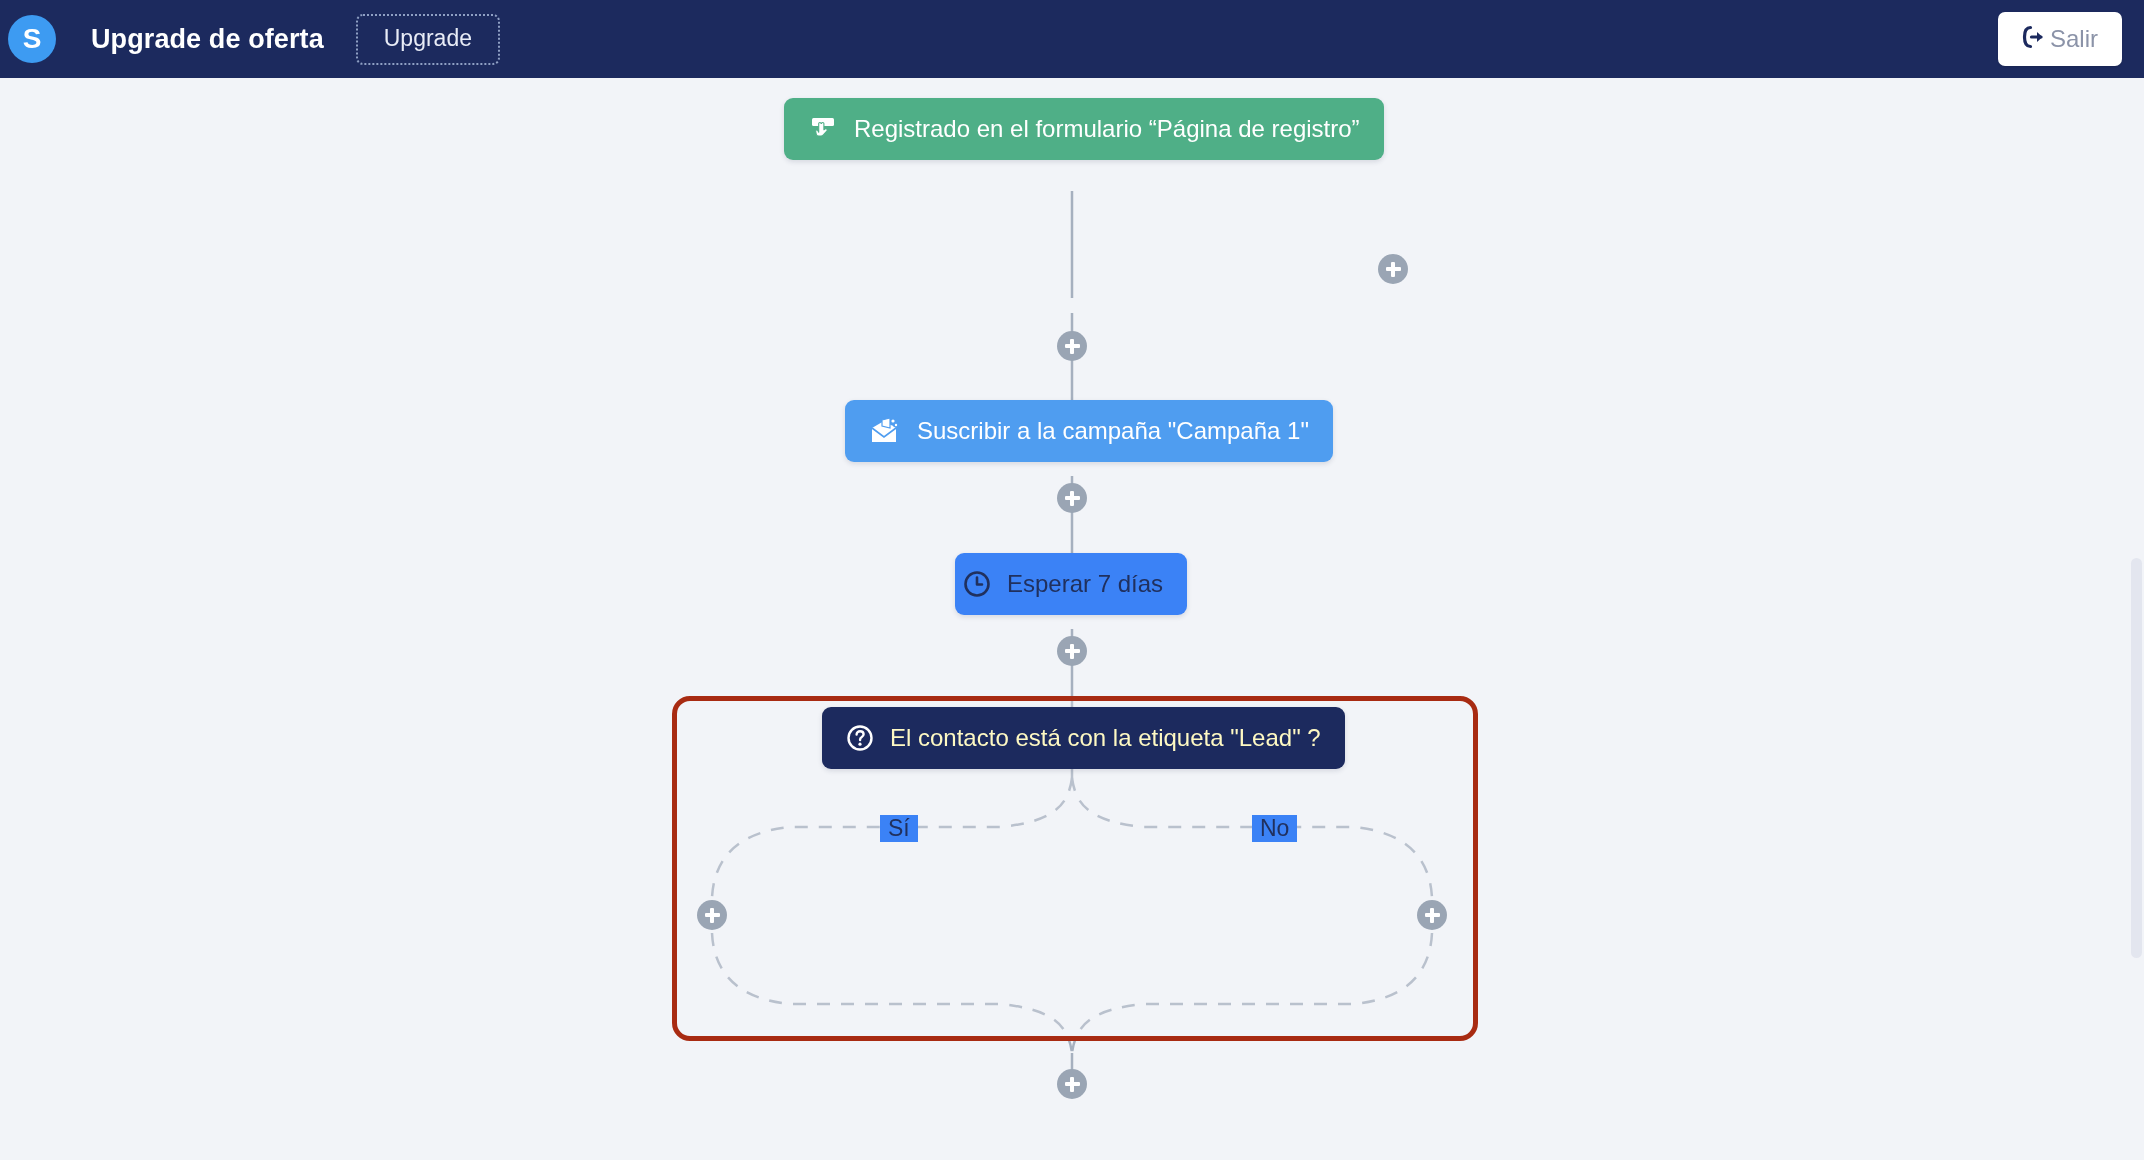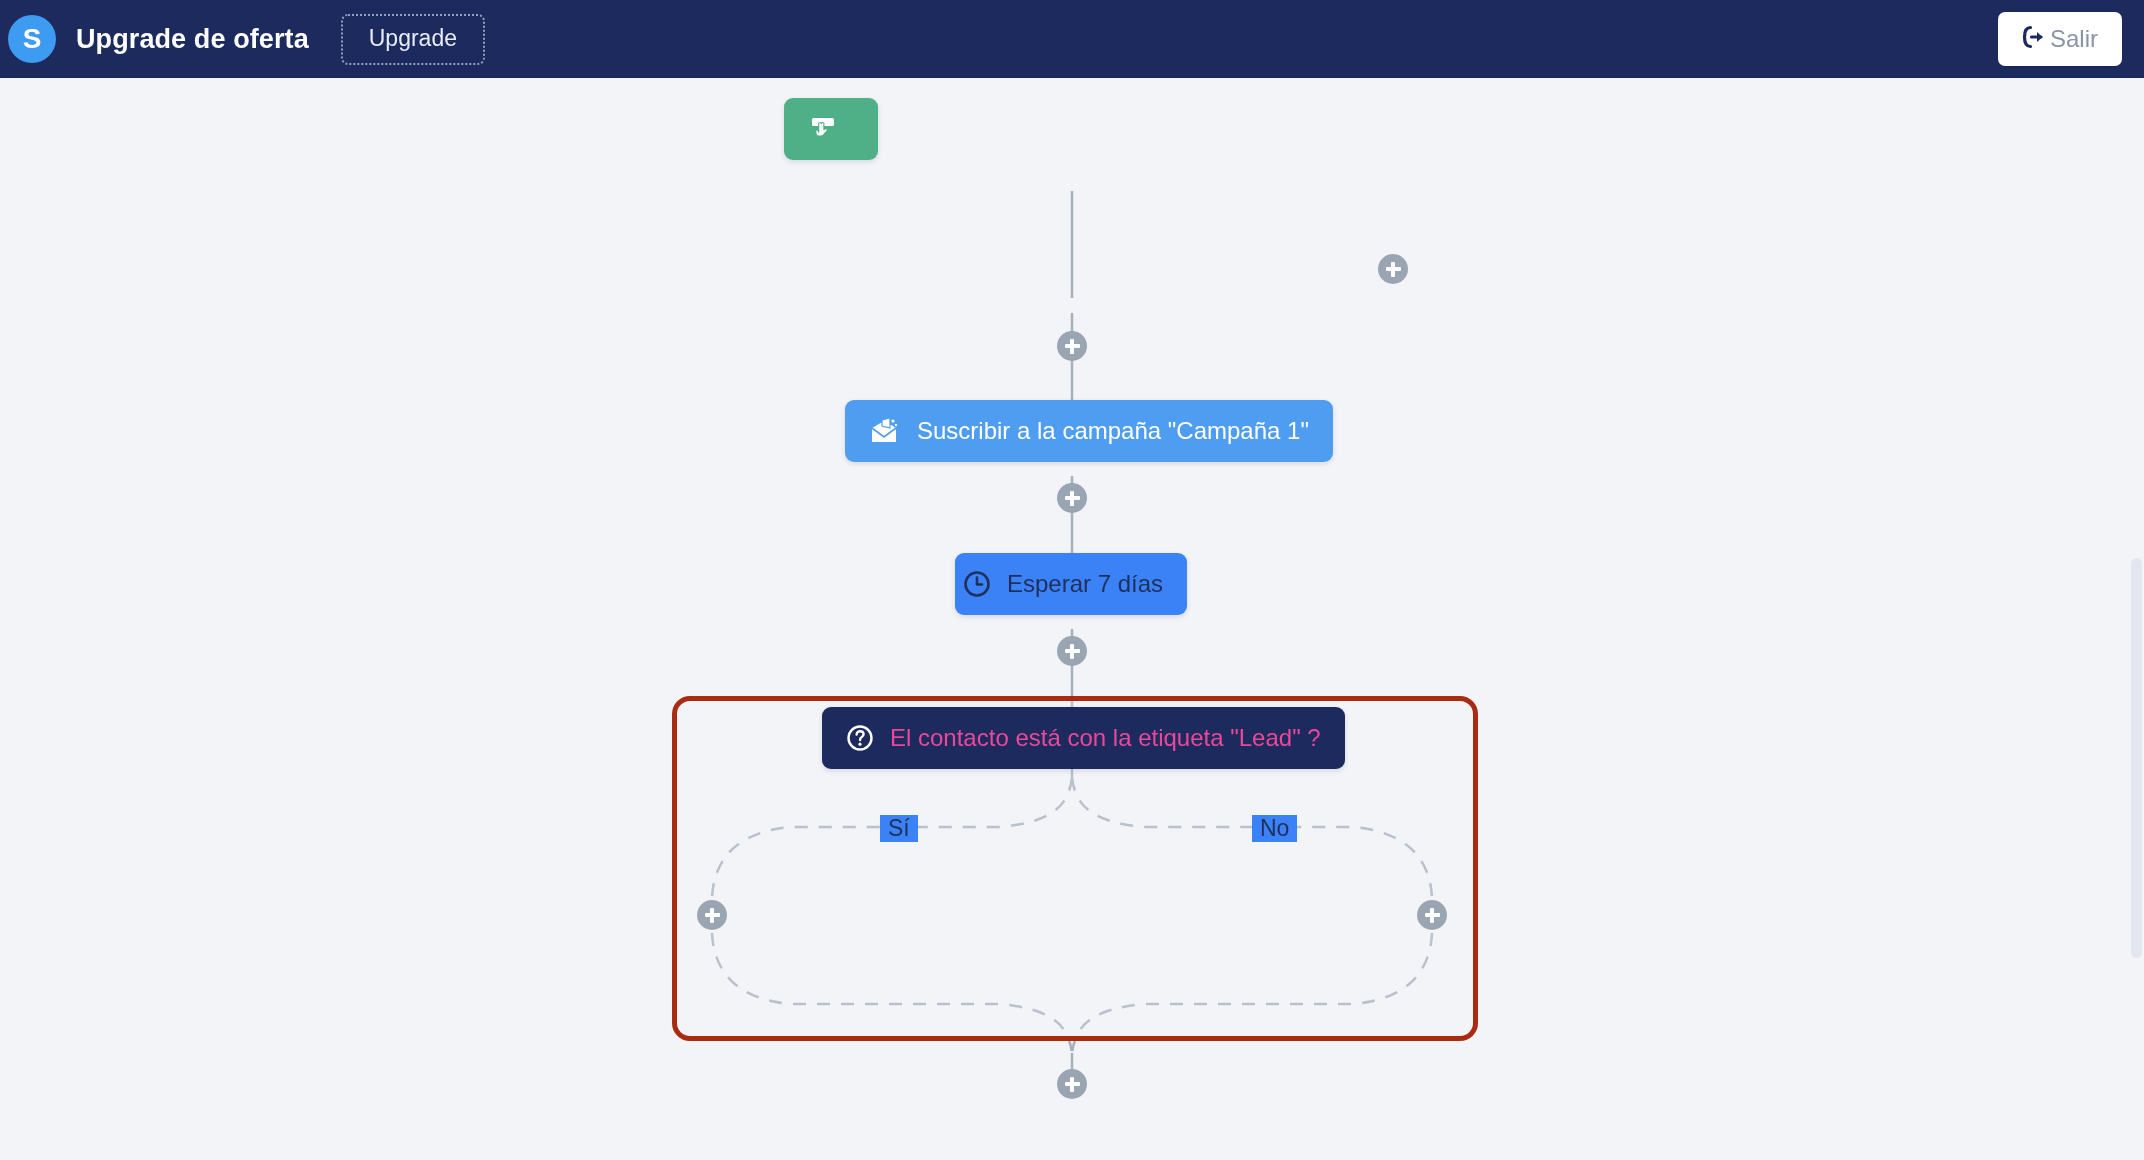--- a/index.html
+++ b/index.html
@@ -20,21 +20,21 @@
   #brand-logo {
     width: 48px; height: 48px; border-radius: 50%;
     background: #3d9bf2;
     margin-left: 8px;
     display: flex; align-items: center; justify-content: center;
     color: #ffffff; font-size: 28px; font-weight: bold;
     line-height: 1;
     font-family: "Liberation Sans", sans-serif;
   }
   #workflow-title {
-    margin-left: 20px;
+    margin-left: 35px;
     color: #ffffff;
     font-size: 27px;
     font-weight: bold;
     letter-spacing: 0.1px;
     white-space: nowrap;
   }
   #status-badge {
     margin-left: 32px;
     border: 2px dotted #8fa0c4;
     border-radius: 7px;
@@ -81,21 +81,21 @@
     font-size: 24px;
     z-index: 5;
   }
   .flow-node .node-icon {
     display: flex; align-items: center; justify-content: center;
     margin-right: 16px; flex: 0 0 auto;
   }
   .node-trigger { background: #4faf87; color: #ffffff; }
   .node-action  { background: #4f9df0; color: #ffffff; }
   .node-delay   { background: #3b82f6; color: #20305e; padding-left: 8px; }
-  .node-condition { background: #1c2a5e; color: #ec4899; justify-content: space-between; }
+  .node-condition { background: #1c2a5e; color: #fef9c3; justify-content: space-between; }
 
   
   .plus-btn {
     position: absolute;
     width: 30px; height: 30px; border-radius: 50%;
     background: #9aa5b4;
     display: flex; align-items: center; justify-content: center;
     cursor: pointer; z-index: 6;
   }
   .plus-btn::before, .plus-btn::after {
@@ -189,20 +189,21 @@
 
   <div class="flow-node node-trigger" style="left:784px; top:20px;">
     <span class="node-icon">
       <svg width="30" height="30" viewBox="0 0 30 30">
         <rect x="4" y="4" width="22" height="8" rx="1.5" fill="#ffffff"></rect>
         <path d="M13.5 9.5 c0-1.4 2.4-1.4 2.4 0 v6.2 l1.4-.9 c1.2-.7 2.6 1 1.7 2 l-3.6 4.1
                  c-.7.8-1.4 1.2-2.5 1.2 h-2.2 c-1.6 0-2.3-.9-2.5-2 l-.5-2.8
                  c-.2-1.2 1.5-1.8 2.1-.7 l.9 1.6 V9.5 c0-1.4 2.4-1.4 2.4 0 z" fill="#ffffff" stroke="#4faf87" stroke-width="1.1" stroke-linejoin="round"></path>
       </svg>
     </span>
+    <span>Registrado en el formulario “Página de registro”</span>
   </div>
   <div class="plus-btn" style="left:1378px; top:176px;"></div>
 
   <div class="plus-btn" style="left:1057px; top:253px;"></div>
 
   <div class="flow-node node-action" style="left:845px; top:322px;">
     <span class="node-icon">
       <svg width="32" height="28" viewBox="0 0 32 28">
         <path d="M3 11 L15 4 L27 11 V25 H3 Z" fill="#ffffff"></path>
         <path d="M3 11 L15 20 L27 11" fill="none" stroke="#4f9df0" stroke-width="1.6"></path>

